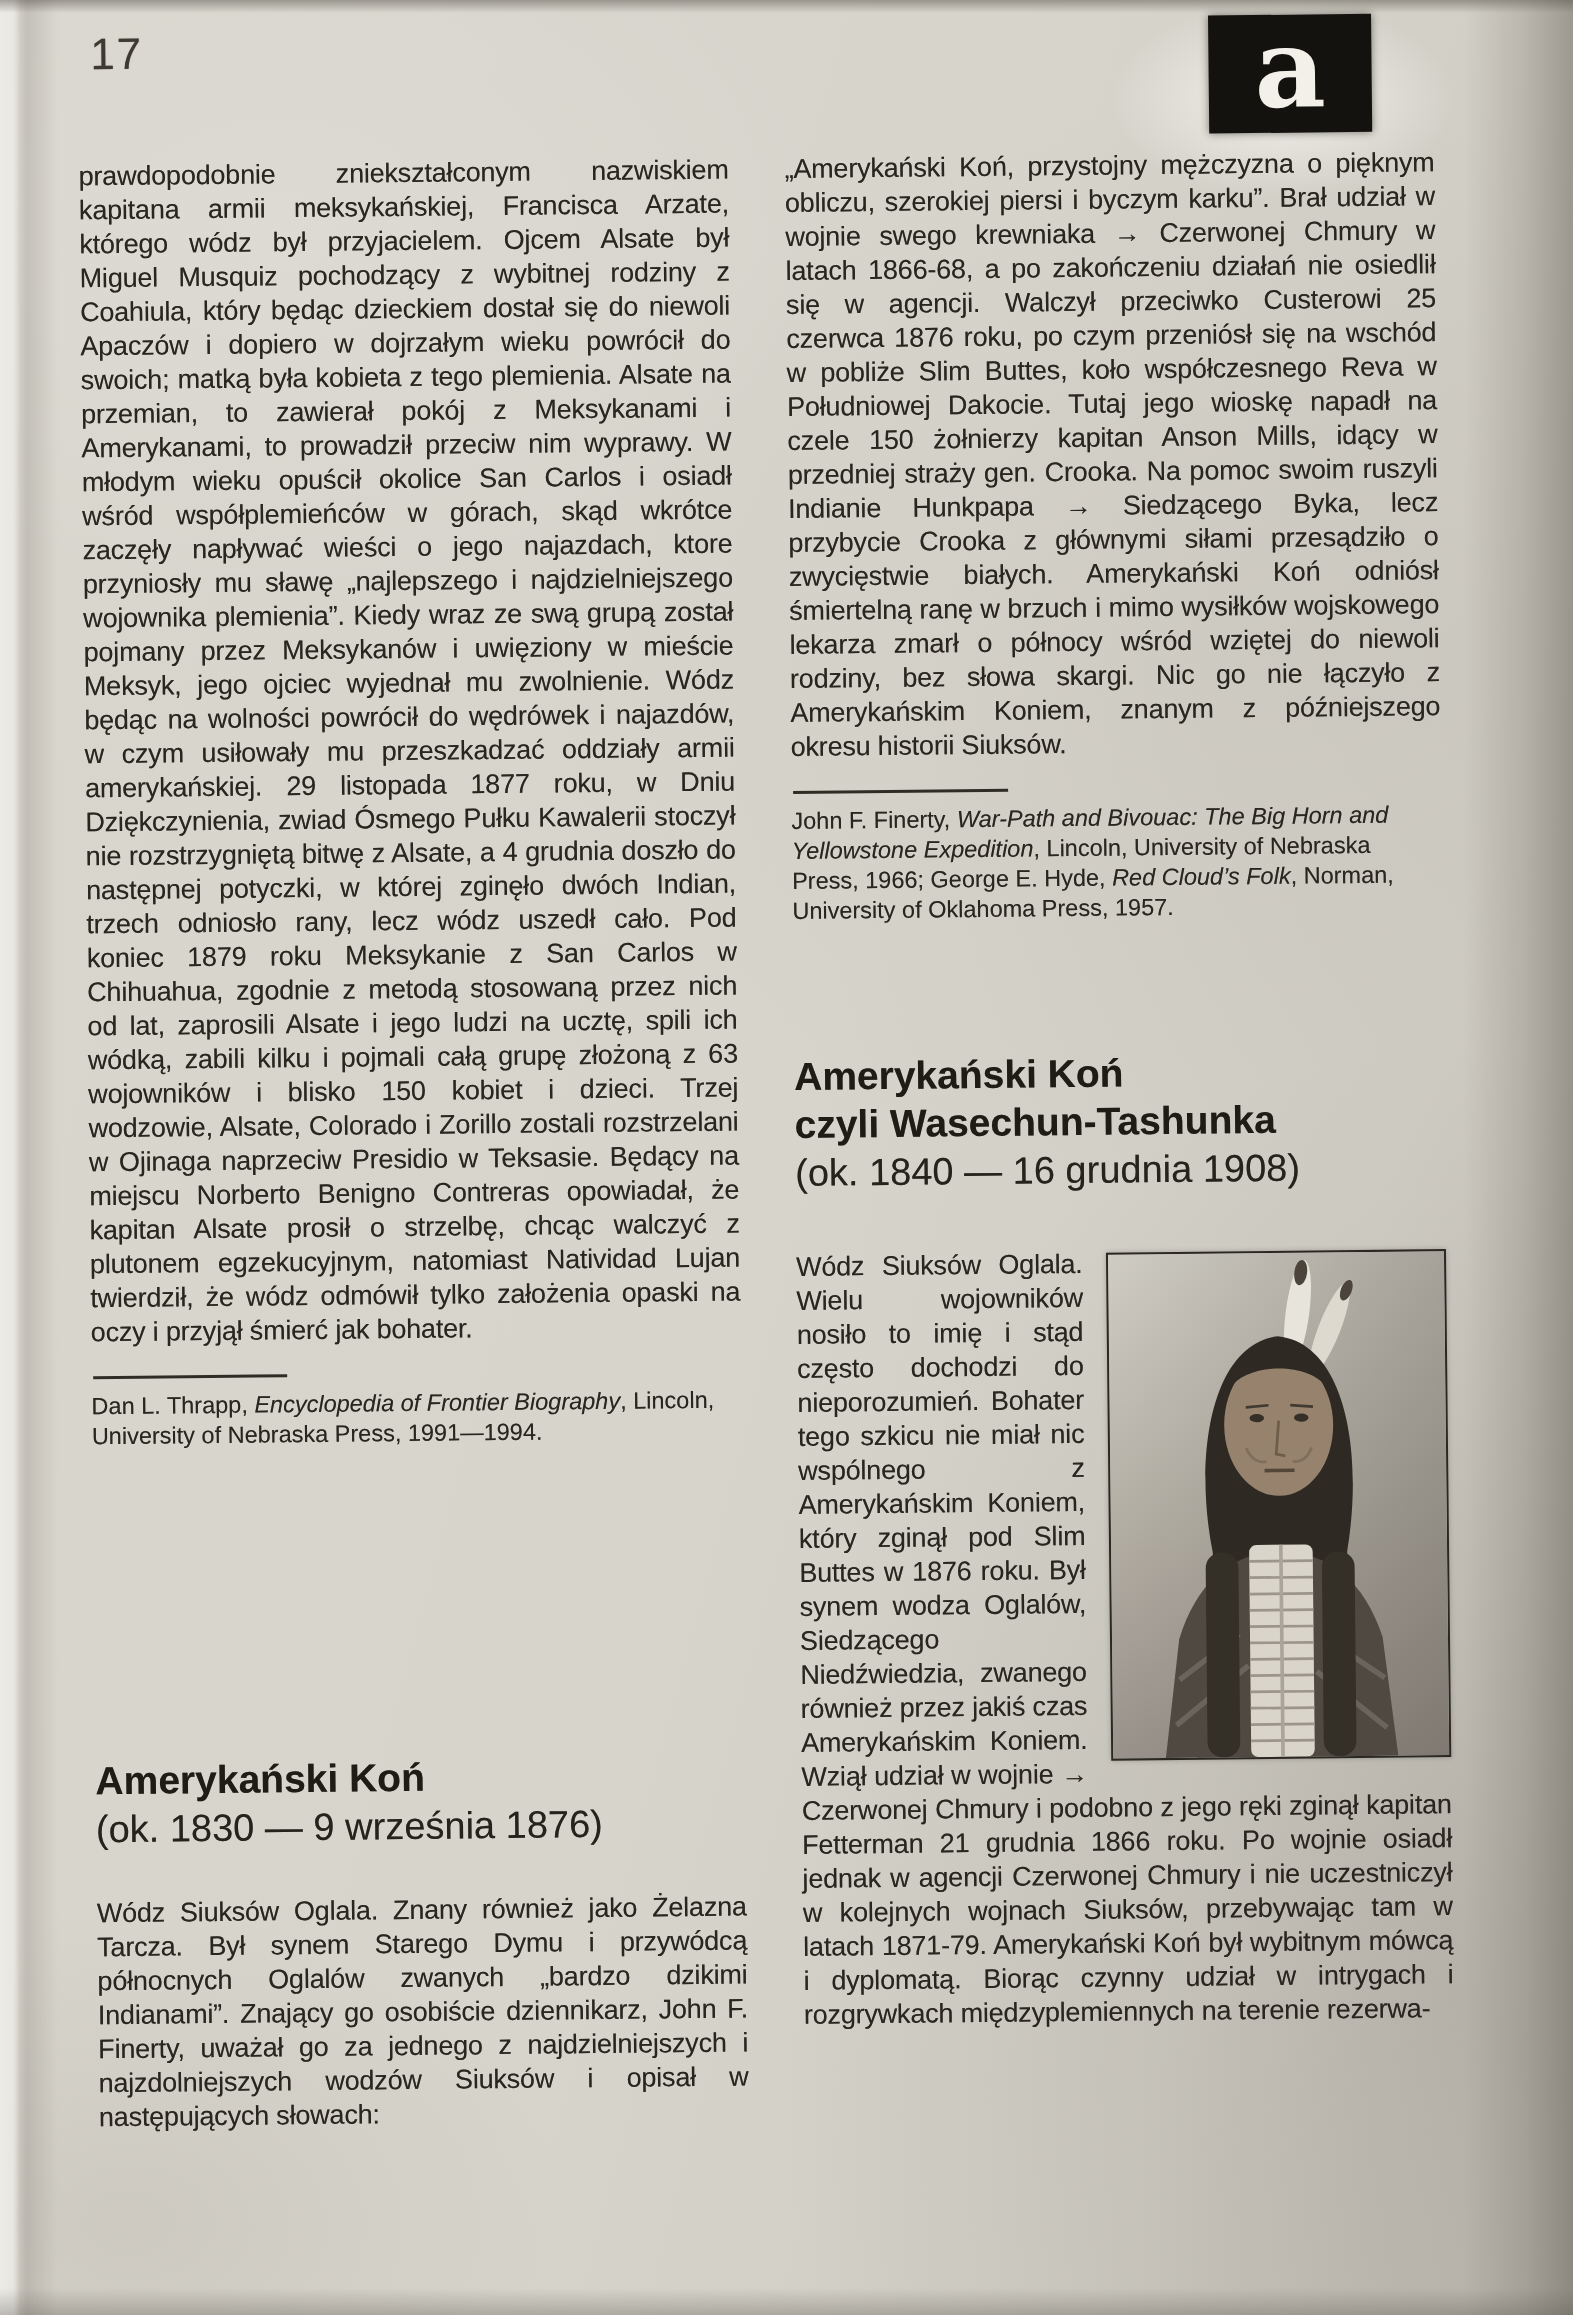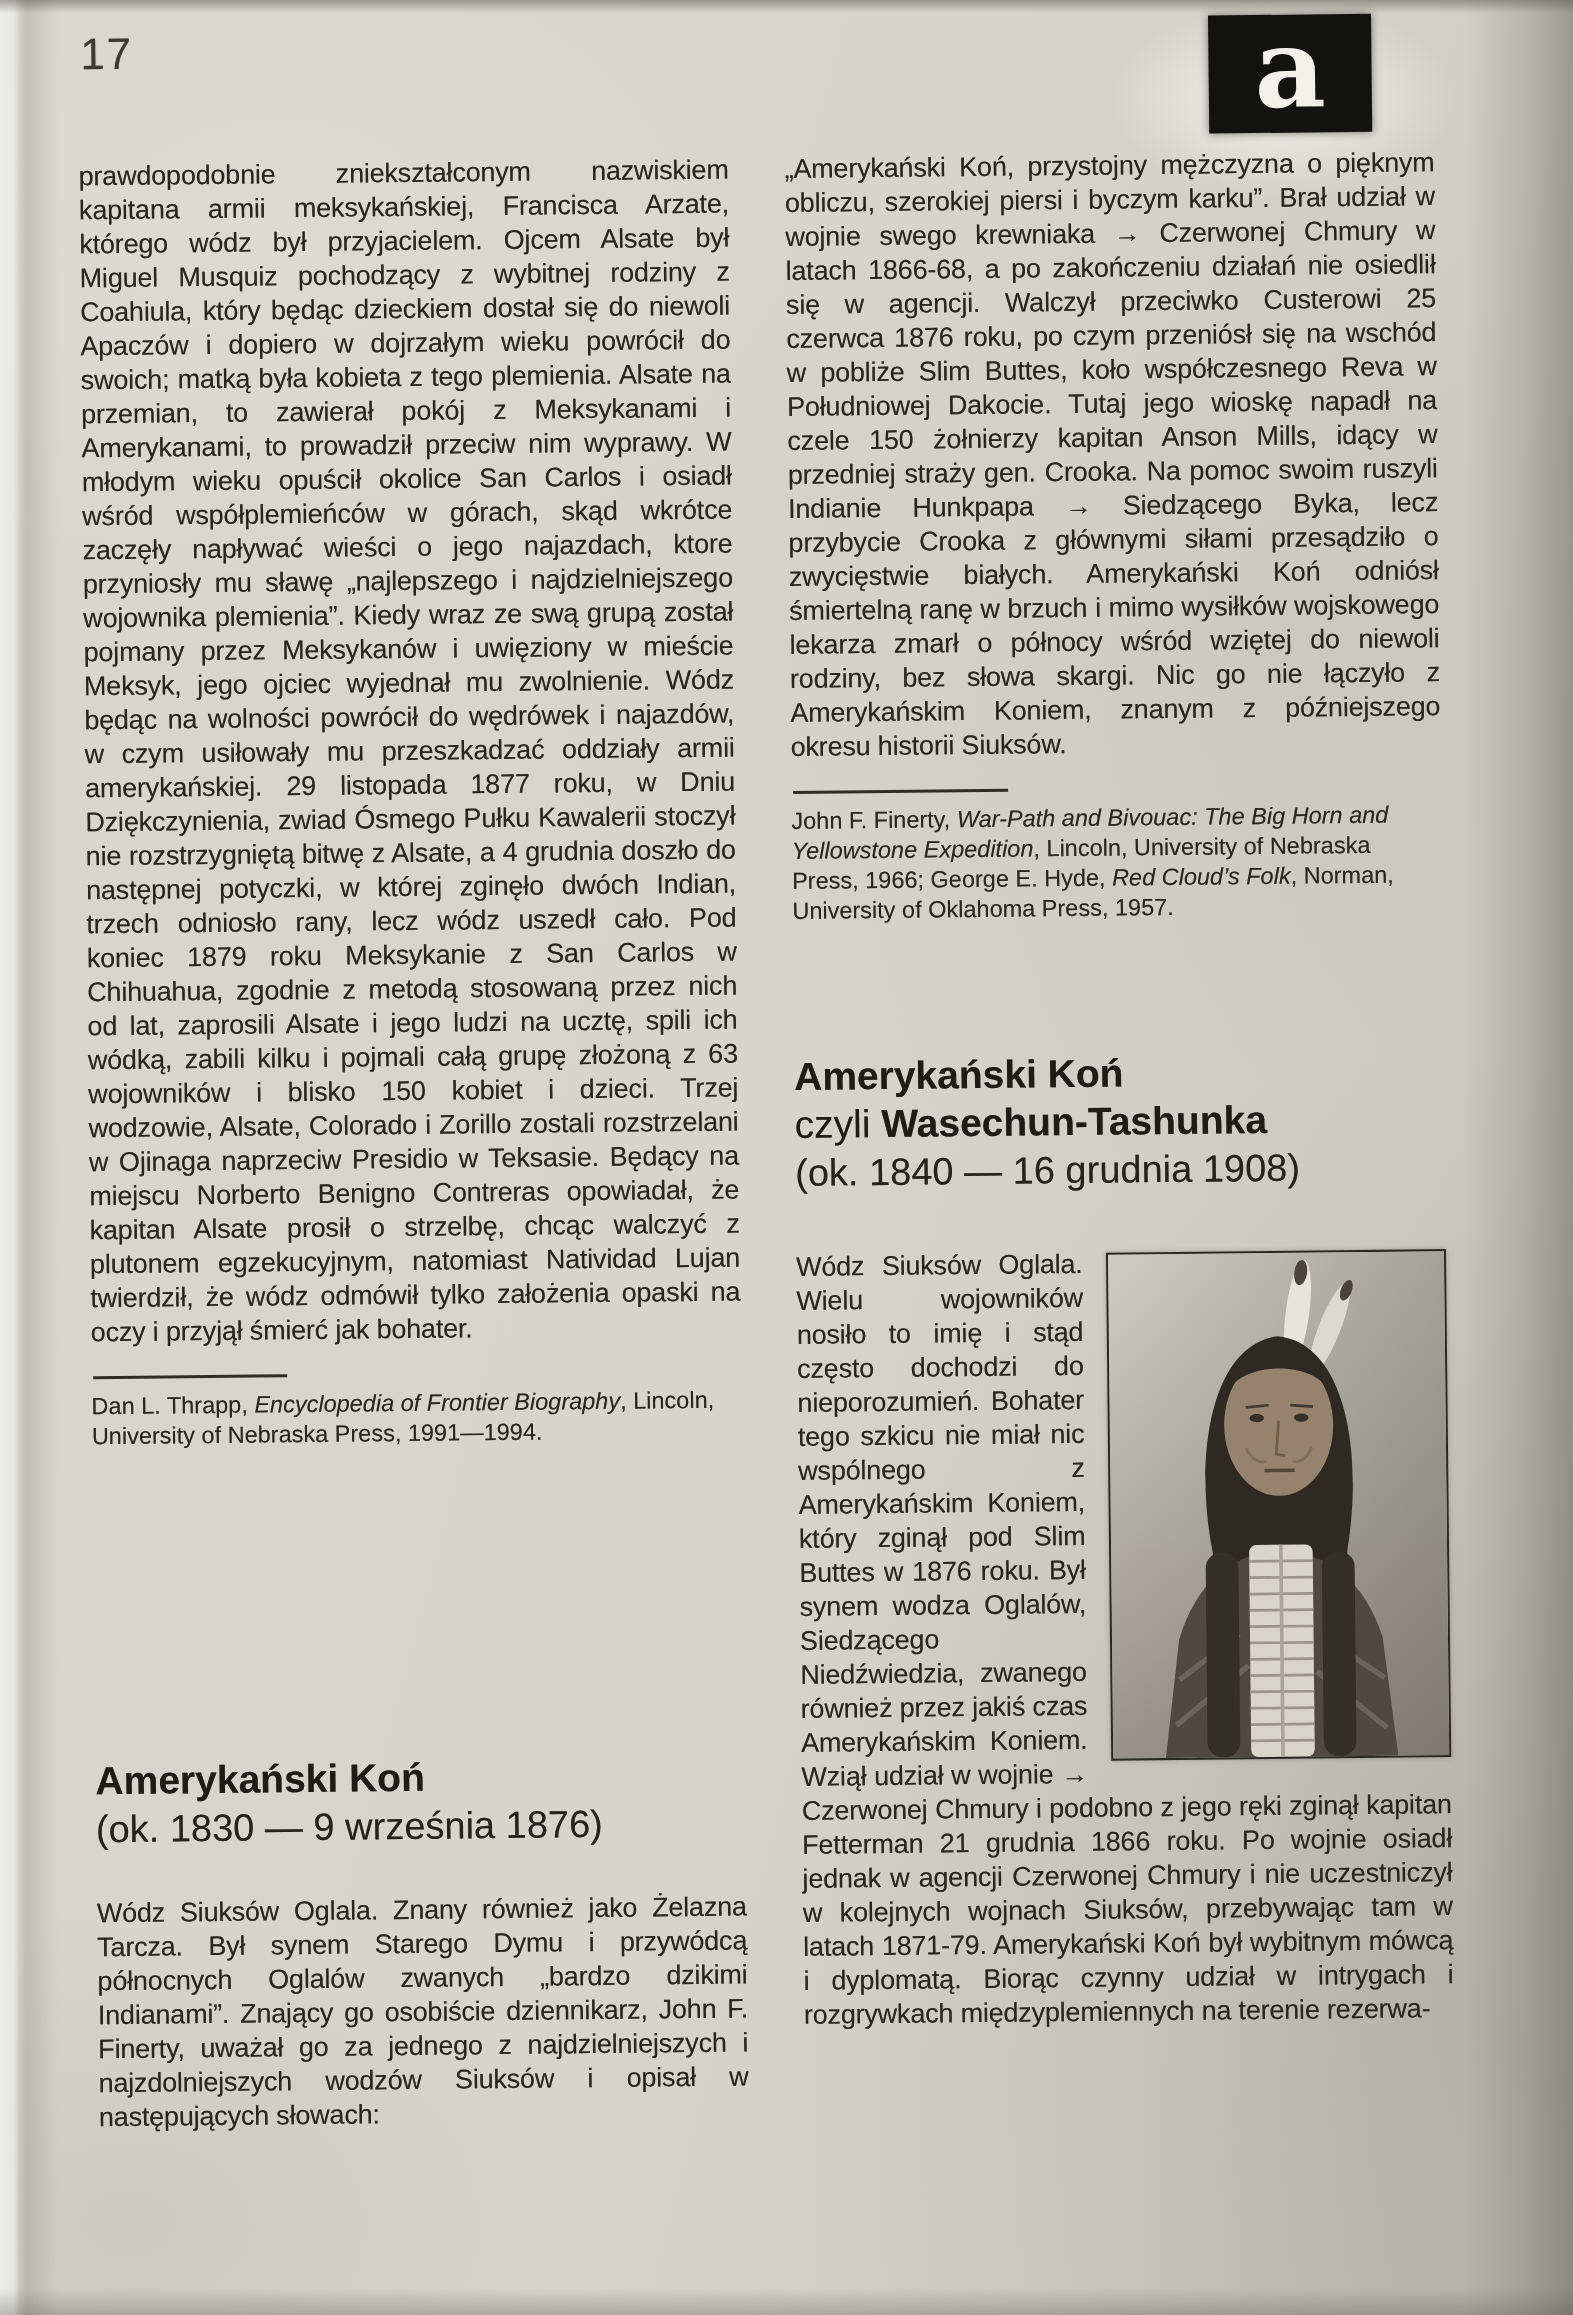--- a/index.html
+++ b/index.html
@@ -46,21 +46,21 @@
   }
 
   .content {
     position: absolute; inset: 0;
     transform: rotate(-0.6deg);
     transform-origin: 50% 42%;
     color: #28251f;
   }
 
   .page-number {
-    position: absolute; top: 22px; left: 90px;
+    position: absolute; top: 22px; left: 100px;
     font-size: 44px; letter-spacing: 1.8px; color: #3e3a31;
     text-shadow: 0 0 0.9px rgba(62,58,49,0.5);
     text-align: center;
   }
 
   .section-tab {
     position: absolute; top: 20px; right: 192px;
     width: 163px; height: 118px;
     background: #14120e;
     box-shadow: 0 0 9px rgba(28,25,20,0.55);
@@ -103,21 +103,21 @@
   }
   .bib i { font-style: italic; }
 
   .article-heading-left { margin-top: 306px; }
   .article-heading-right { margin-top: 127px; }
   .article-title {
     font-size: 39px; line-height: 48px;
     font-weight: bold; margin: 0; color: #1f1c16;
     text-shadow: 0 0 0.5px rgba(31,28,22,0.5);
   }
-  .article-title .title-regular { font-weight: normal; }
+  .article-title .title-regular { font-weight: bold; }
   .article-dates {
     font-size: 38px; line-height: 49px;
     font-weight: normal; color: #26231c;
     text-shadow: 0 0 0.5px rgba(38,35,28,0.45);
   }
   .article-body-left  { margin-top: 42px; }
   .article-body-right { margin-top: 52px; }
 
   .photo-wrap {
     float: right;

